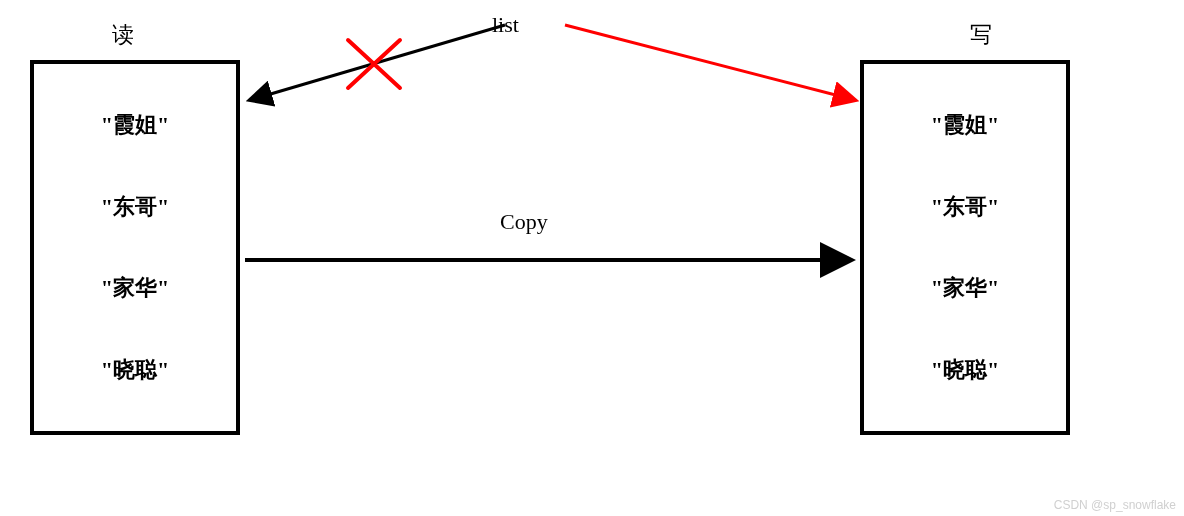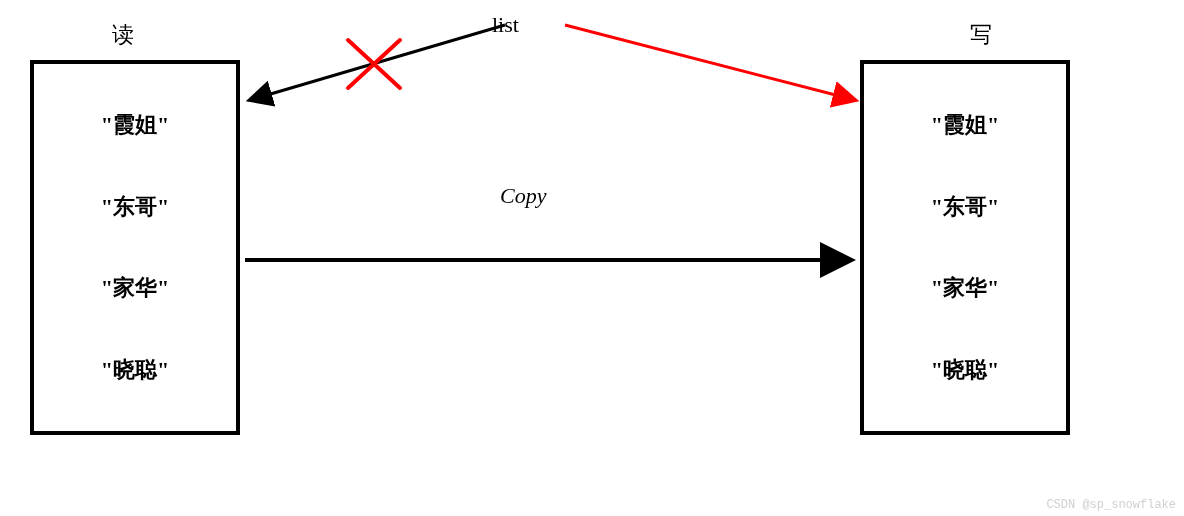--- a/index.html
+++ b/index.html
@@ -42,28 +42,28 @@
   }
   .label {
     position: absolute;
     font-size: 22px;
     color: #000;
     font-weight: normal;
   }
   .label-read { left: 112px; top: 20px; }
   .label-write { left: 970px; top: 20px; }
   .label-list { left: 492px; top: 12px; }
-  .label-copy { left: 500px; top: 183px; font-style: italic; }
+  .label-copy { left: 500px; top: 209px; }
   .watermark {
     position: absolute;
     right: 8px;
     bottom: 4px;
     font-size: 12px;
     color: #d0d0d0;
-    font-family: Liberation Mono, monospace;
+    font-family: Liberation Sans, sans-serif;
   }
   svg.overlay {
     position: absolute;
     left: 0; top: 0;
     width: 1184px;
     height: 516px;
     pointer-events: none;
   }
 </style>
 </head>

